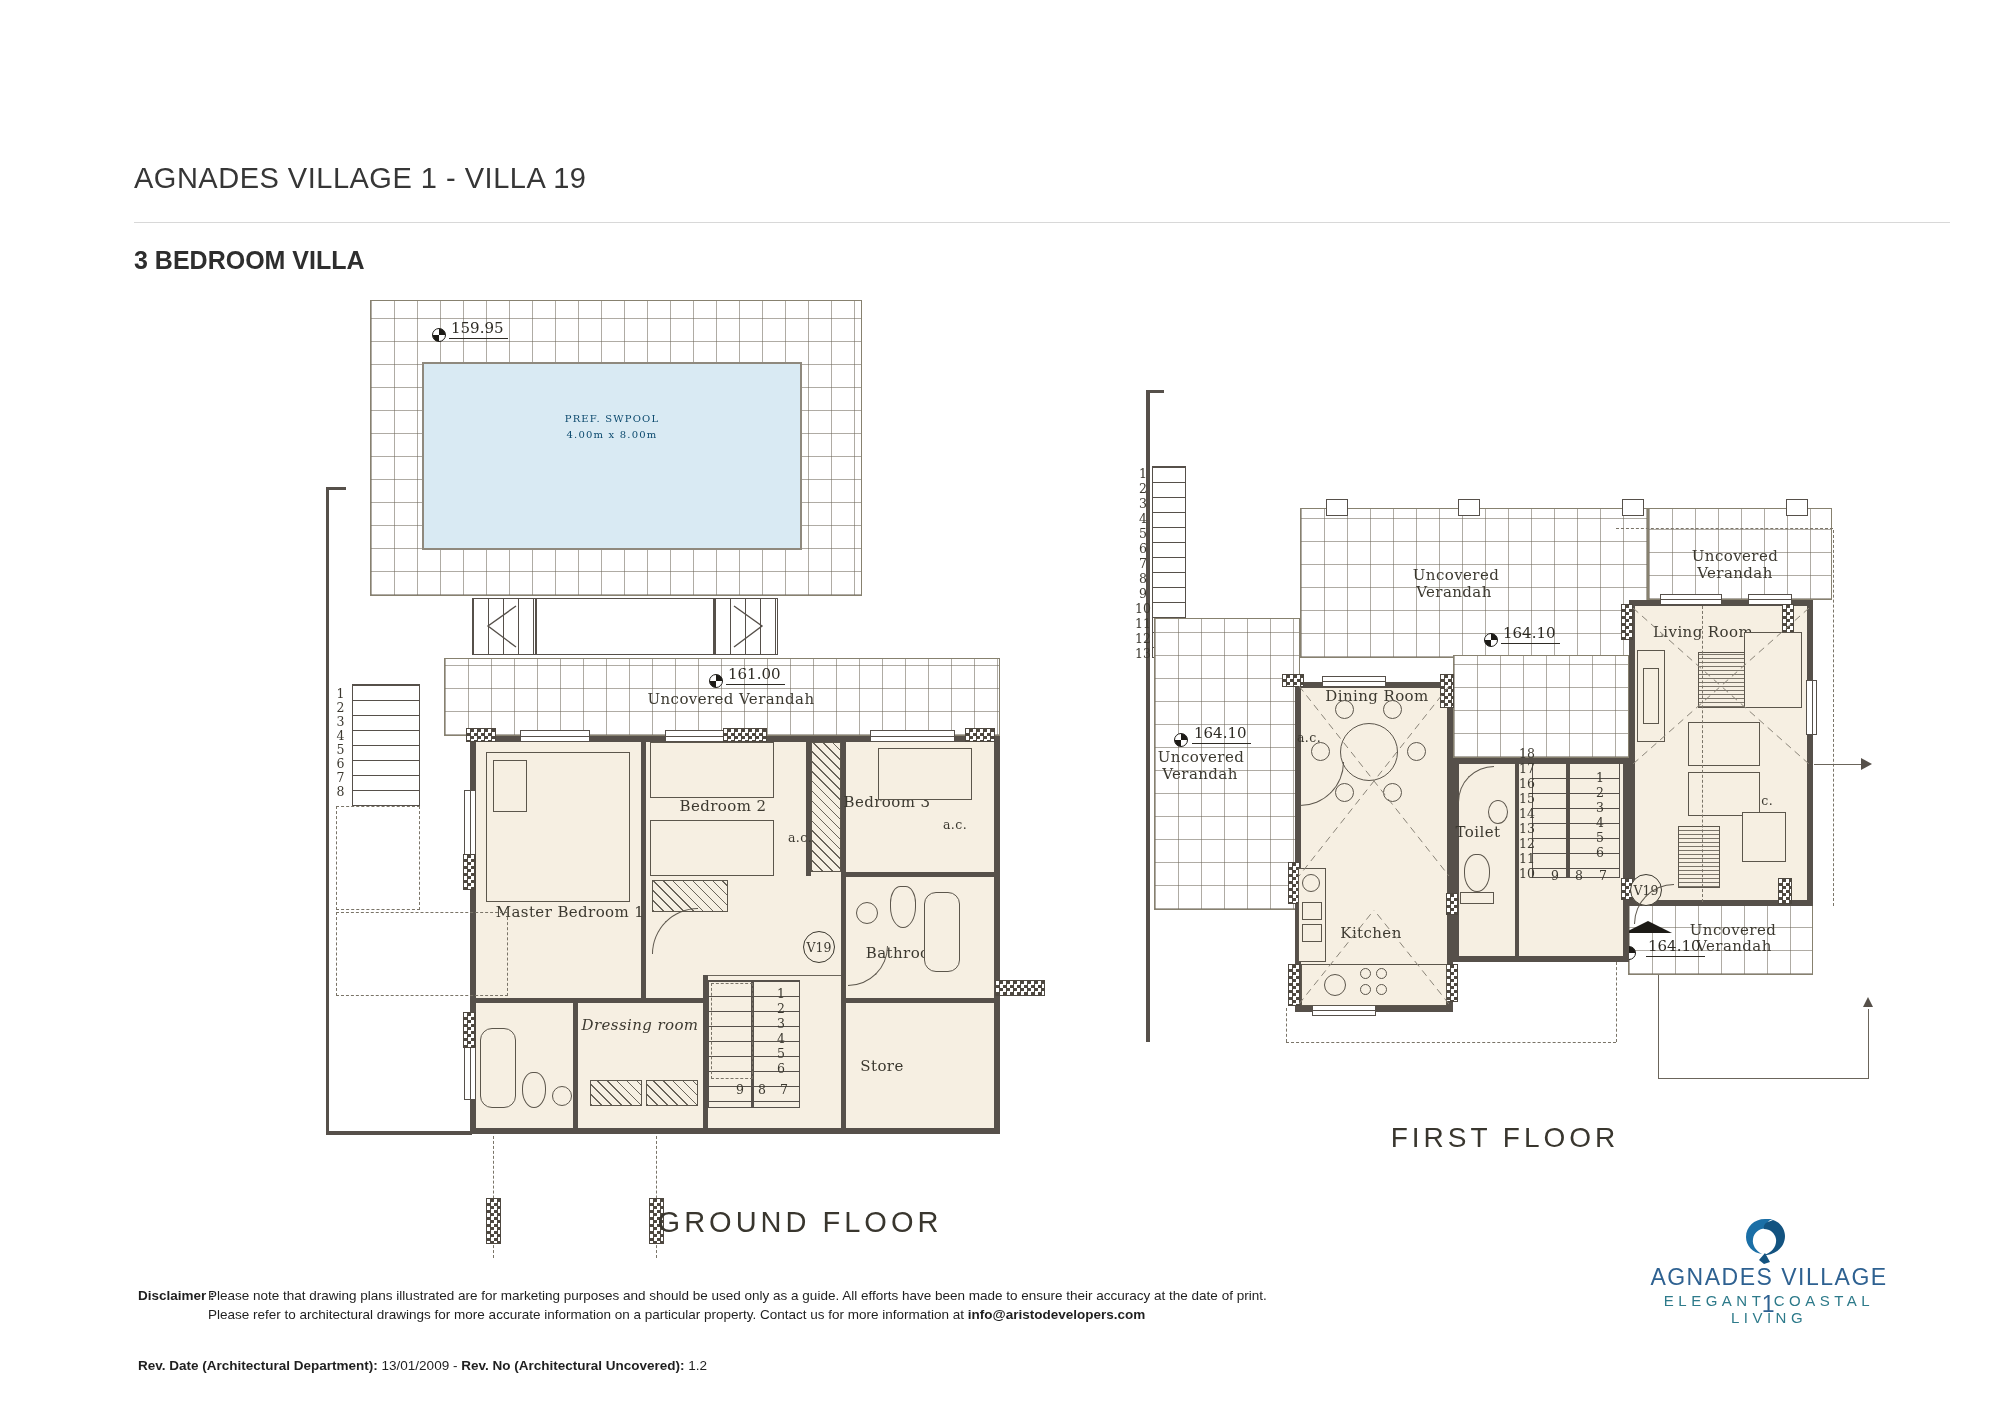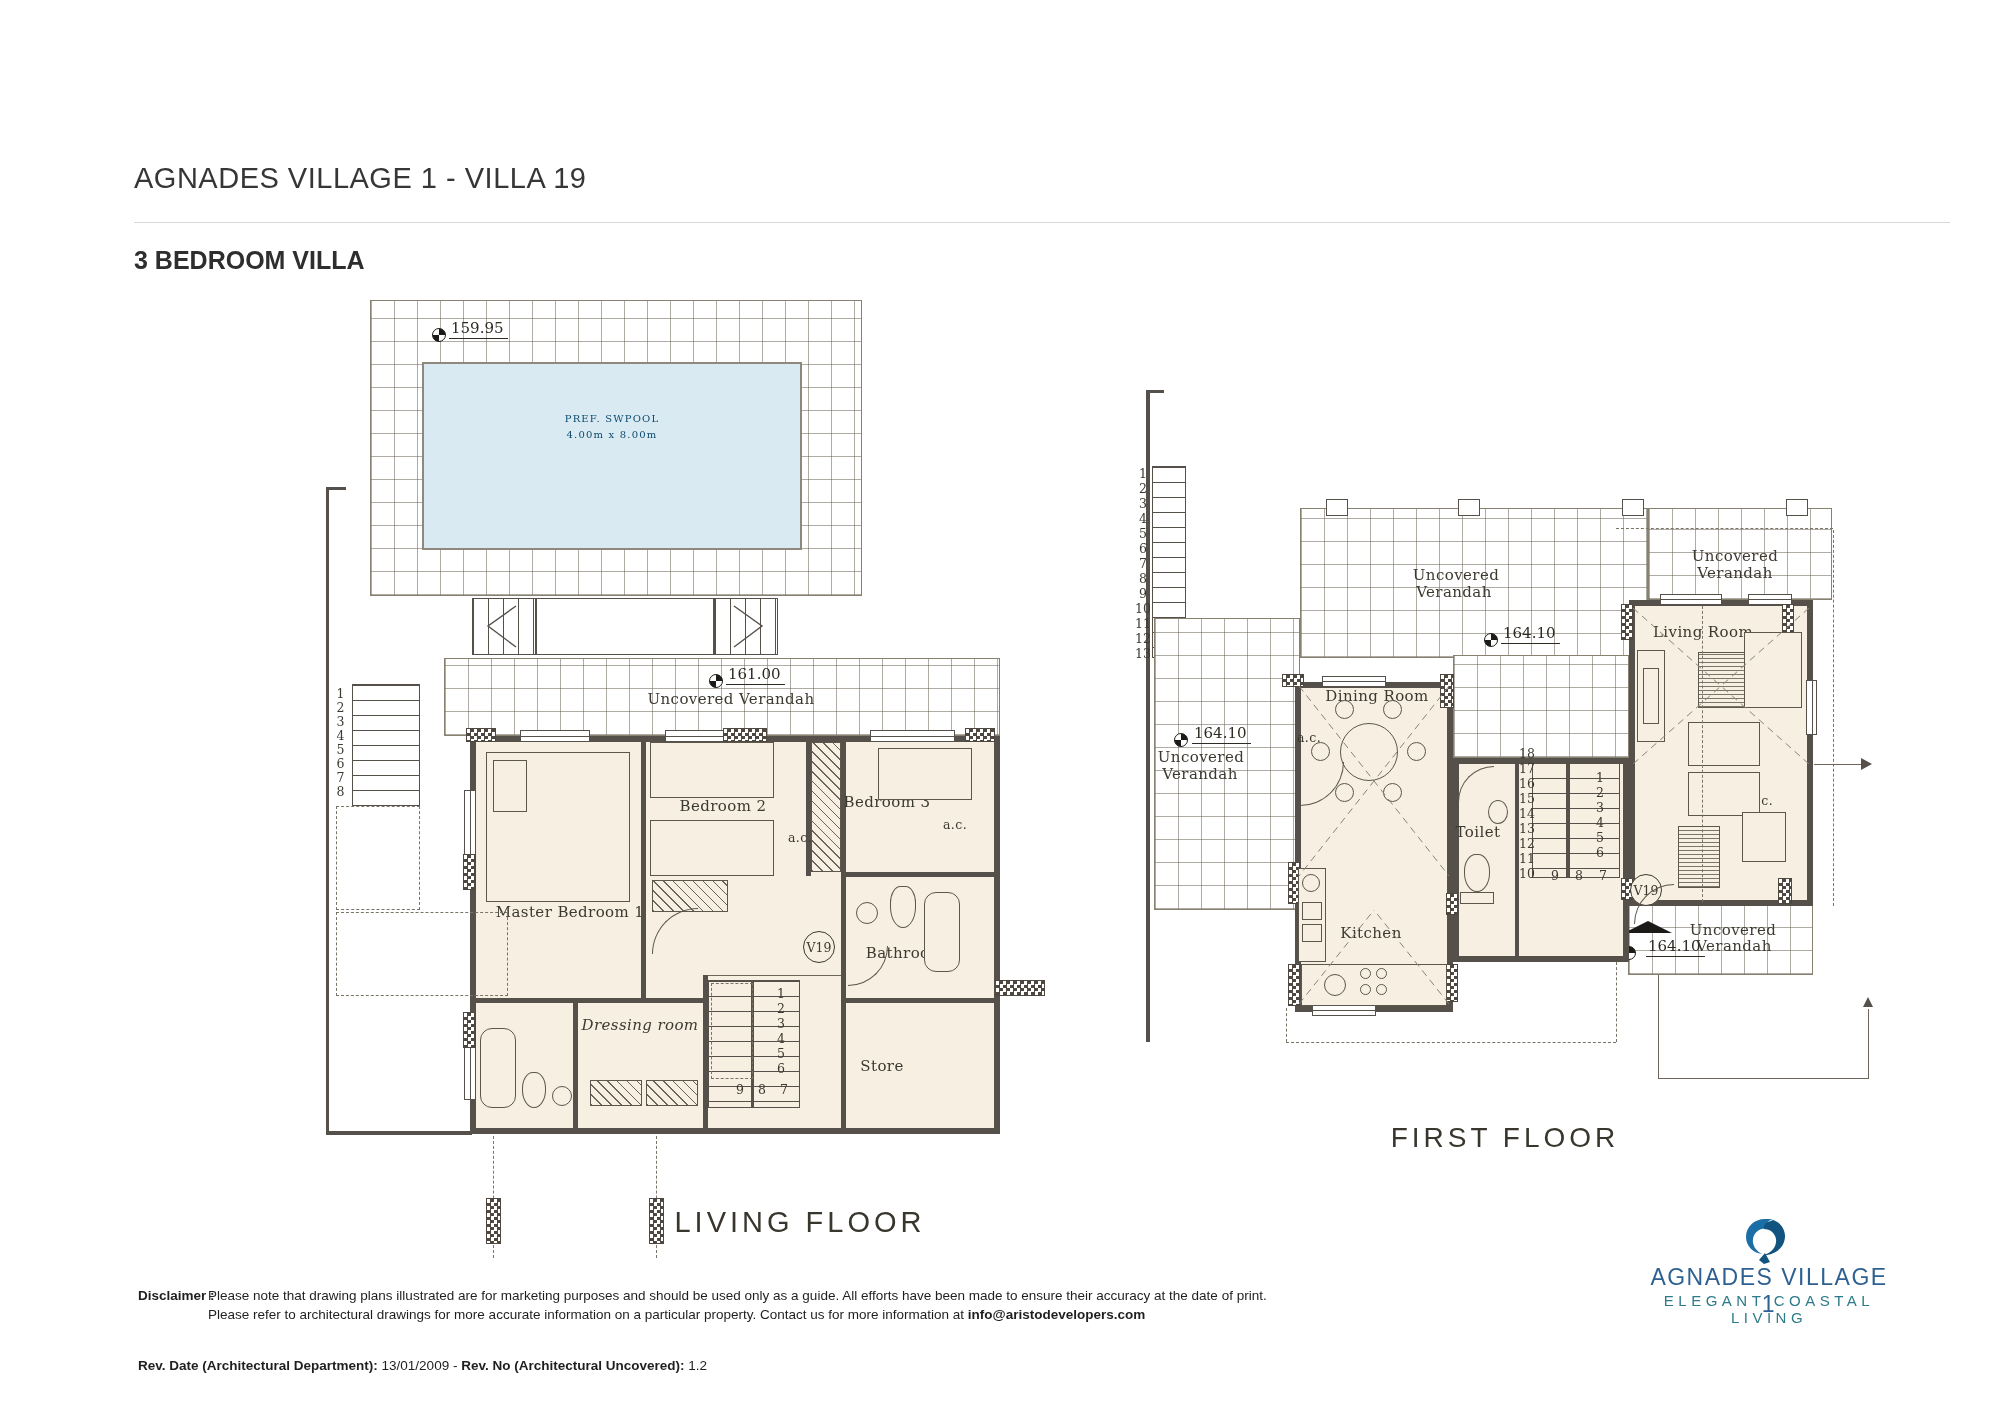--- a/index.html
+++ b/index.html
@@ -184,21 +184,21 @@
   <div class="dash" style="left:336px;top:912px;width:172px;height:84px;"></div>
   <div class="wall" style="left:326px;top:489px;width:3px;height:645px;"></div>
   <div class="wall" style="left:326px;top:487px;width:20px;height:3px;"></div>
   <div class="wall" style="left:326px;top:1131px;width:146px;height:4px;"></div>
 
   <div class="dashv" style="left:493px;top:1136px;height:122px;"></div>
   <div class="dashv" style="left:656px;top:1136px;height:122px;"></div>
   <div class="pier" style="left:486px;top:1198px;width:15px;height:46px;"></div>
   <div class="pier" style="left:649px;top:1198px;width:15px;height:46px;"></div>
 
-  <div class="caption" style="left:650px;top:1206px;width:300px;">LIVING FLOOR</div>
+  <div class="caption" style="left:650px;top:1206px;width:300px;">GROUND FLOOR</div>
 
   <div class="wall" style="left:1146px;top:392px;width:4px;height:650px;"></div>
   <div class="wall" style="left:1146px;top:390px;width:18px;height:3px;"></div>
 
   <div class="stairsY" style="left:1152px;top:466px;width:34px;height:192px;"></div>
   <div class="numcol" style="left:1134px;top:466px;width:18px;">
       <span>1</span>
       <span>2</span>
       <span>3</span>
       <span>4</span>

